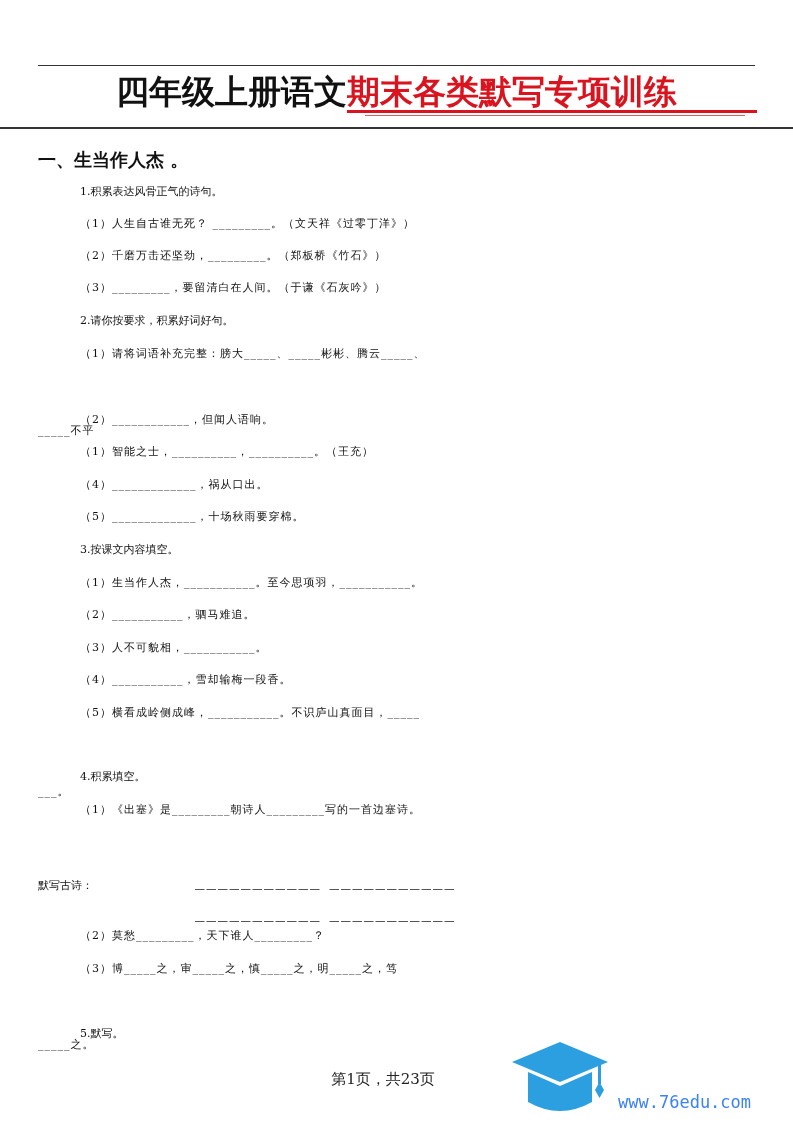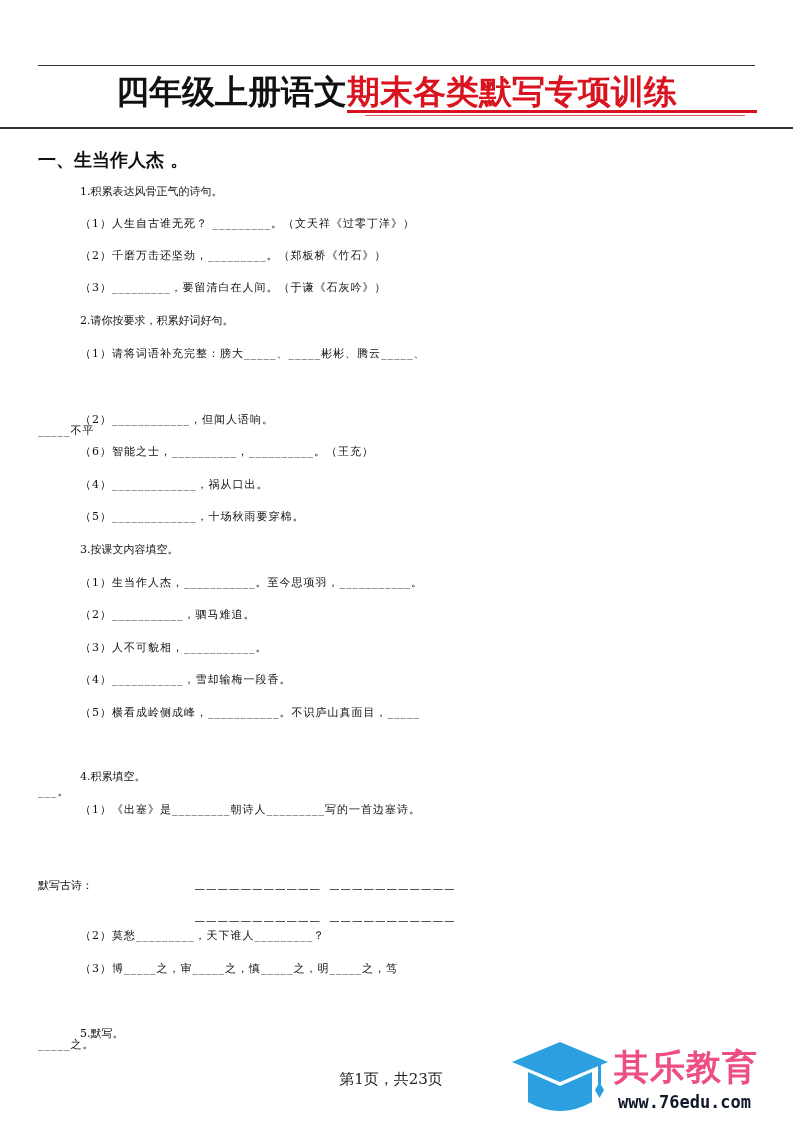--- a/index.html
+++ b/index.html
@@ -25,32 +25,32 @@
     position: absolute; white-space: nowrap; font-size: 11px; line-height: 26px;
   }
   .section-head { left: 38px; font-weight: bold; font-size: 18px; }
   .q-head { left: 80px; }
   .item { left: 80px; }
   .cont { left: 38px; margin-top: 44px; }
   .blank { letter-spacing: 1px; }
   .poem-line { letter-spacing: 2px; font-size: 19px; }
 
   .footer {
-    position: absolute; top: 1070px; left: 16px; width: 750px; text-align: center;
+    position: absolute; top: 1070px; left: 8px; width: 750px; text-align: center;
     font-size: 15px; color: #222;
   }
   .logo { position: absolute; left: 510px; top: 1040px; width: 280px; height: 80px; }
   .logo-cap { position: absolute; left: 0; top: 0; }
   .logo-name {
     position: absolute; left: 104px; top: 4px; font-family: "DejaVu Sans", sans-serif;
     font-weight: bold; font-size: 35px; color: #ee4f83; letter-spacing: 1px; white-space: nowrap;
   }
   .logo-url {
     position: absolute; left: 108px; top: 52px; font-family: "DejaVu Sans Mono", monospace;
-    font-weight: bold; font-size: 17px; color: #0f172a; white-space: nowrap;
+    font-weight: normal; font-size: 17px; color: #3b82f6; white-space: nowrap;
   }
 </style>
 </head>
 <body>
 
 <div class="top-rule"></div>
 <div class="title">
   <span class="black">四年级上册语文</span><span class="red">期末各类默写专项训练</span>
 </div>
 <div class="title-underline"></div>
@@ -62,21 +62,21 @@
 
   <div class="line q-head" style="top:34px">1.积累表达风骨正气的诗句。</div>
   <div class="line item blank" style="top:66px">（1）人生自古谁无死？ _________。（文天祥《过零丁洋》）</div>
   <div class="line item blank" style="top:98px">（2）千磨万击还坚劲，_________。（郑板桥《竹石》）</div>
   <div class="line item blank" style="top:130px">（3）_________，要留清白在人间。（于谦《石灰吟》）</div>
 
   <div class="line q-head" style="top:163px">2.请你按要求，积累好词好句。</div>
   <div class="line item blank" style="top:196px">（1）请将词语补充完整：膀大_____、_____彬彬、腾云_____、</div>
   <div class="line cont blank" style="top:229px">_____不平</div>
   <div class="line item blank" style="top:262px">（2）____________，但闻人语响。</div>
-  <div class="line item blank" style="top:294px">（6）智能之士，__________，__________。（王充）</div>
+  <div class="line item blank" style="top:294px">（1）智能之士，__________，__________。（王充）</div>
   <div class="line item blank" style="top:327px">（4）_____________，祸从口出。</div>
   <div class="line item blank" style="top:359px">（5）_____________，十场秋雨要穿棉。</div>
 
   <div class="line q-head" style="top:392px">3.按课文内容填空。</div>
   <div class="line item blank" style="top:425px">（1）生当作人杰，___________。至今思项羽，___________。</div>
   <div class="line item blank" style="top:457px">（2）___________，驷马难追。</div>
   <div class="line item blank" style="top:490px">（3）人不可貌相，___________。</div>
   <div class="line item blank" style="top:522px">（4）___________，雪却输梅一段香。</div>
   <div class="line item blank" style="top:555px">（5）横看成岭侧成峰，___________。不识庐山真面目，_____</div>
   <div class="line cont blank" style="top:590px">___。</div>
@@ -95,15 +95,14 @@
 
 <div class="footer">第1页，共23页</div>
 
 <div class="logo">
   <svg class="logo-cap" width="100" height="80" viewBox="0 0 100 80">
     <polygon points="2,22 50,2 98,22 50,42" fill="#2b9fe0"></polygon>
     <path d="M18,32 L18,62 Q50,80 82,62 L82,32 L50,46 Z" fill="#2b9fe0"></path>
     <rect x="88" y="22" width="3" height="22" fill="#2b9fe0"></rect>
     <polygon points="89.5,42 94,50 89.5,58 85,50" fill="#2b9fe0"></polygon>
   </svg>
-  <div class="logo-name">其乐教育</div>
   <div class="logo-url">www.76edu.com</div>
 </div>
 
 </body></html>

